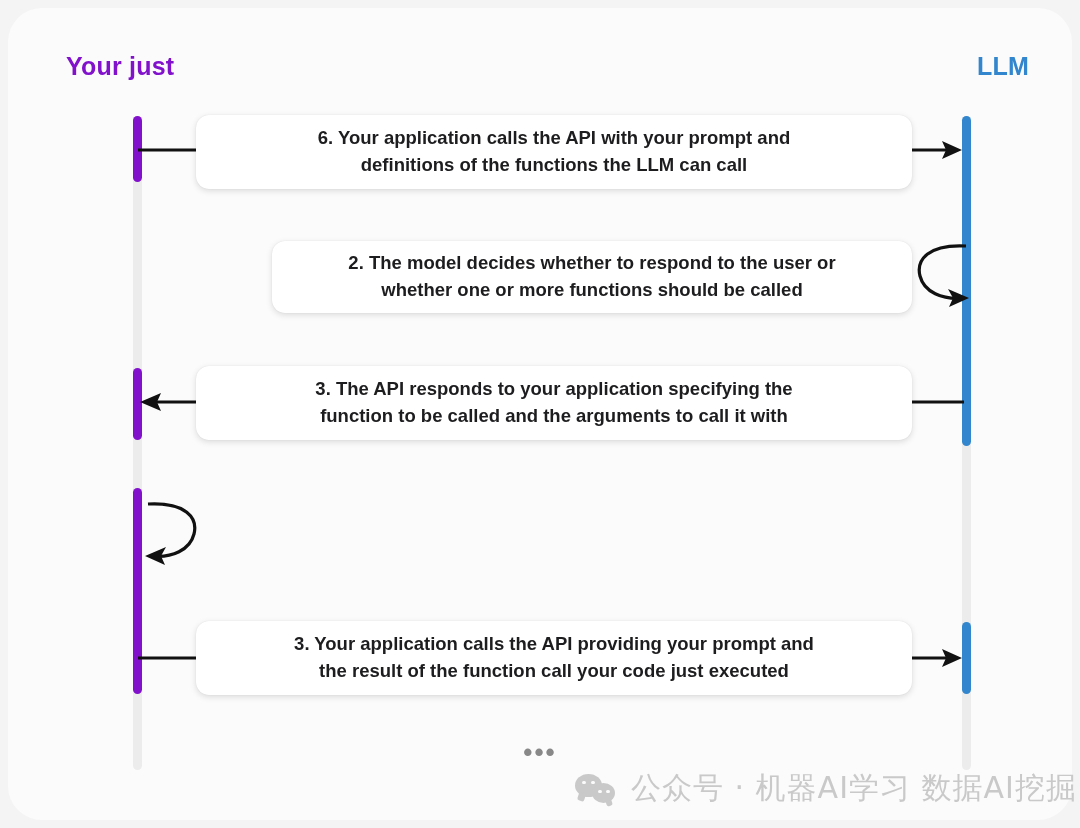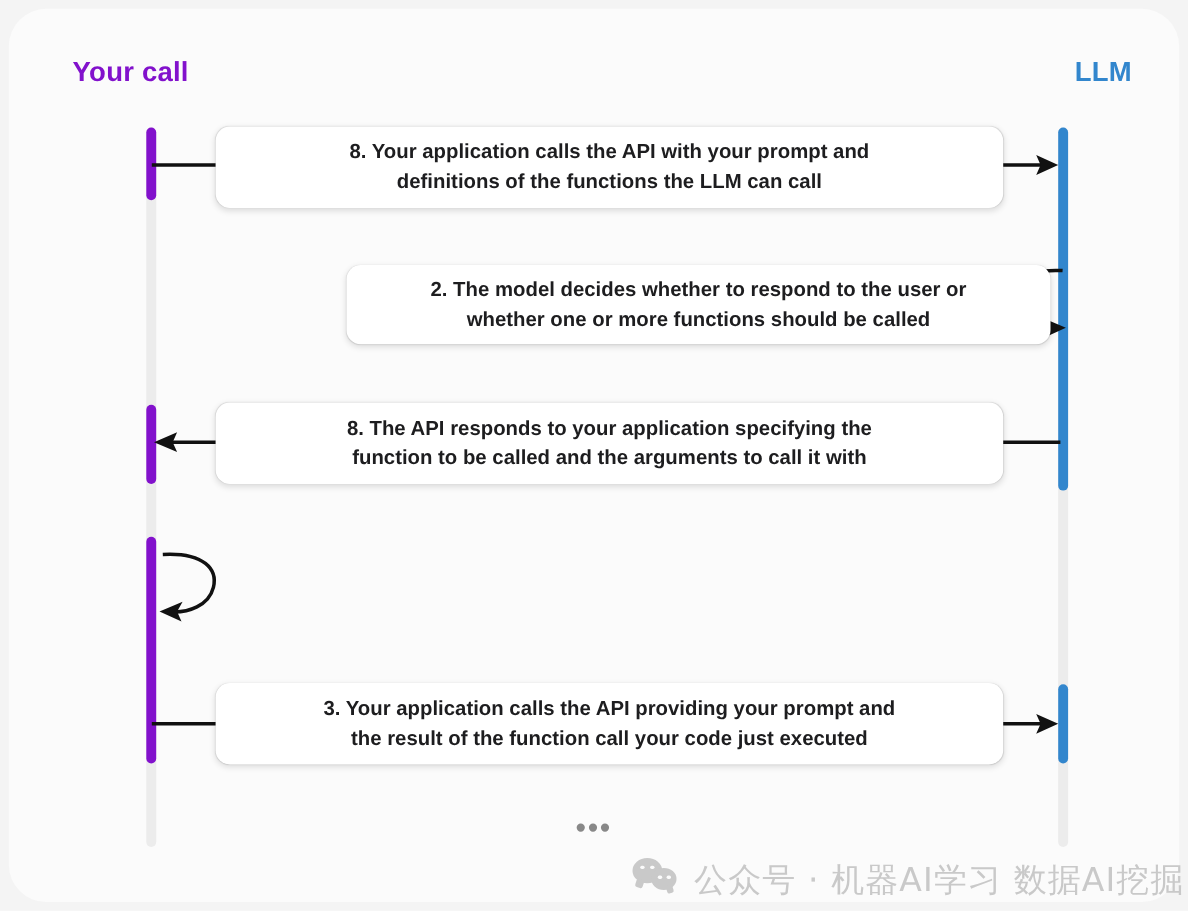--- a/index.html
+++ b/index.html
@@ -129,21 +129,20 @@
     display: flex;
     align-items: center;
     gap: 14px;
   }
   #watermark-text {
     font-size: 30px;
     color: #c9c9c9;
     font-family: "DejaVu Sans", "Liberation Sans", sans-serif;
     white-space: nowrap;
     letter-spacing: 1px;
-    margin-top: 12px;
   }
   .wechat-icon {
     width: 42px;
     height: 34px;
     position: relative;
     flex: 0 0 auto;
   }
   .wechat-icon .bubble-big {
     position: absolute;
     left: 0; top: 2px;
@@ -183,21 +182,21 @@
     border-radius: 50%;
   }
 </style>
 </head>
 <body>
 
 <div id="canvas">
 
   <div id="card"></div>
 
-  <div class="actor-label" id="actor-left">Your call</div>
+  <div class="actor-label" id="actor-left">Your just</div>
   <div class="actor-label" id="actor-right">LLM</div>
 
   <div class="lifeline-spine" id="spine-left"></div>
   <div class="lifeline-spine" id="spine-right"></div>
 
   <div class="activation left" style="top:116px;  height:66px;"></div>
   <div class="activation left" style="top:368px;  height:72px;"></div>
   <div class="activation left" style="top:488px;  height:206px;"></div>
 
   <div class="activation right" style="top:116px;  height:330px;"></div>
@@ -222,31 +221,31 @@
     <path class="arrow-path" d="M 8 6 C 46 4 58 20 54 36 C 50 52 32 60 12 58"></path>
     <polygon class="arrow-head" points="5,58 26,49 21,58 25,67"></polygon>
   </svg>
 
   <svg class="arrow-svg" style="left:136px; top:642px;" width="830" height="32">
     <path class="arrow-path" d="M 2 16 L 818 16"></path>
     <polygon class="arrow-head" points="826,16 806,7 810,16 806,25"></polygon>
   </svg>
 
   <div class="msg-box" style="left:196px; top:115px; width:716px; height:74px;">
-    <div class="msg-text">8. Your application calls the API with your prompt and
+    <div class="msg-text">6. Your application calls the API with your prompt and
 definitions of the functions the LLM can call</div>
   </div>
 
-  <div class="msg-box" style="left:272px; top:241px; width:640px; height:72px;margin-left:43px;">
+  <div class="msg-box" style="left:272px; top:241px; width:640px; height:72px;">
     <div class="msg-text">2. The model decides whether to respond to the user or
 whether one or more functions should be called</div>
   </div>
 
   <div class="msg-box" style="left:196px; top:366px; width:716px; height:74px;">
-    <div class="msg-text">8. The API responds to your application specifying the
+    <div class="msg-text">3. The API responds to your application specifying the
 function to be called and the arguments to call it with</div>
   </div>
 
 
   <div class="msg-box" style="left:196px; top:621px; width:716px; height:74px;">
     <div class="msg-text">3. Your application calls the API providing your prompt and
 the result of the function call your code just executed</div>
   </div>
 
   <div id="ellipsis">•••</div>

